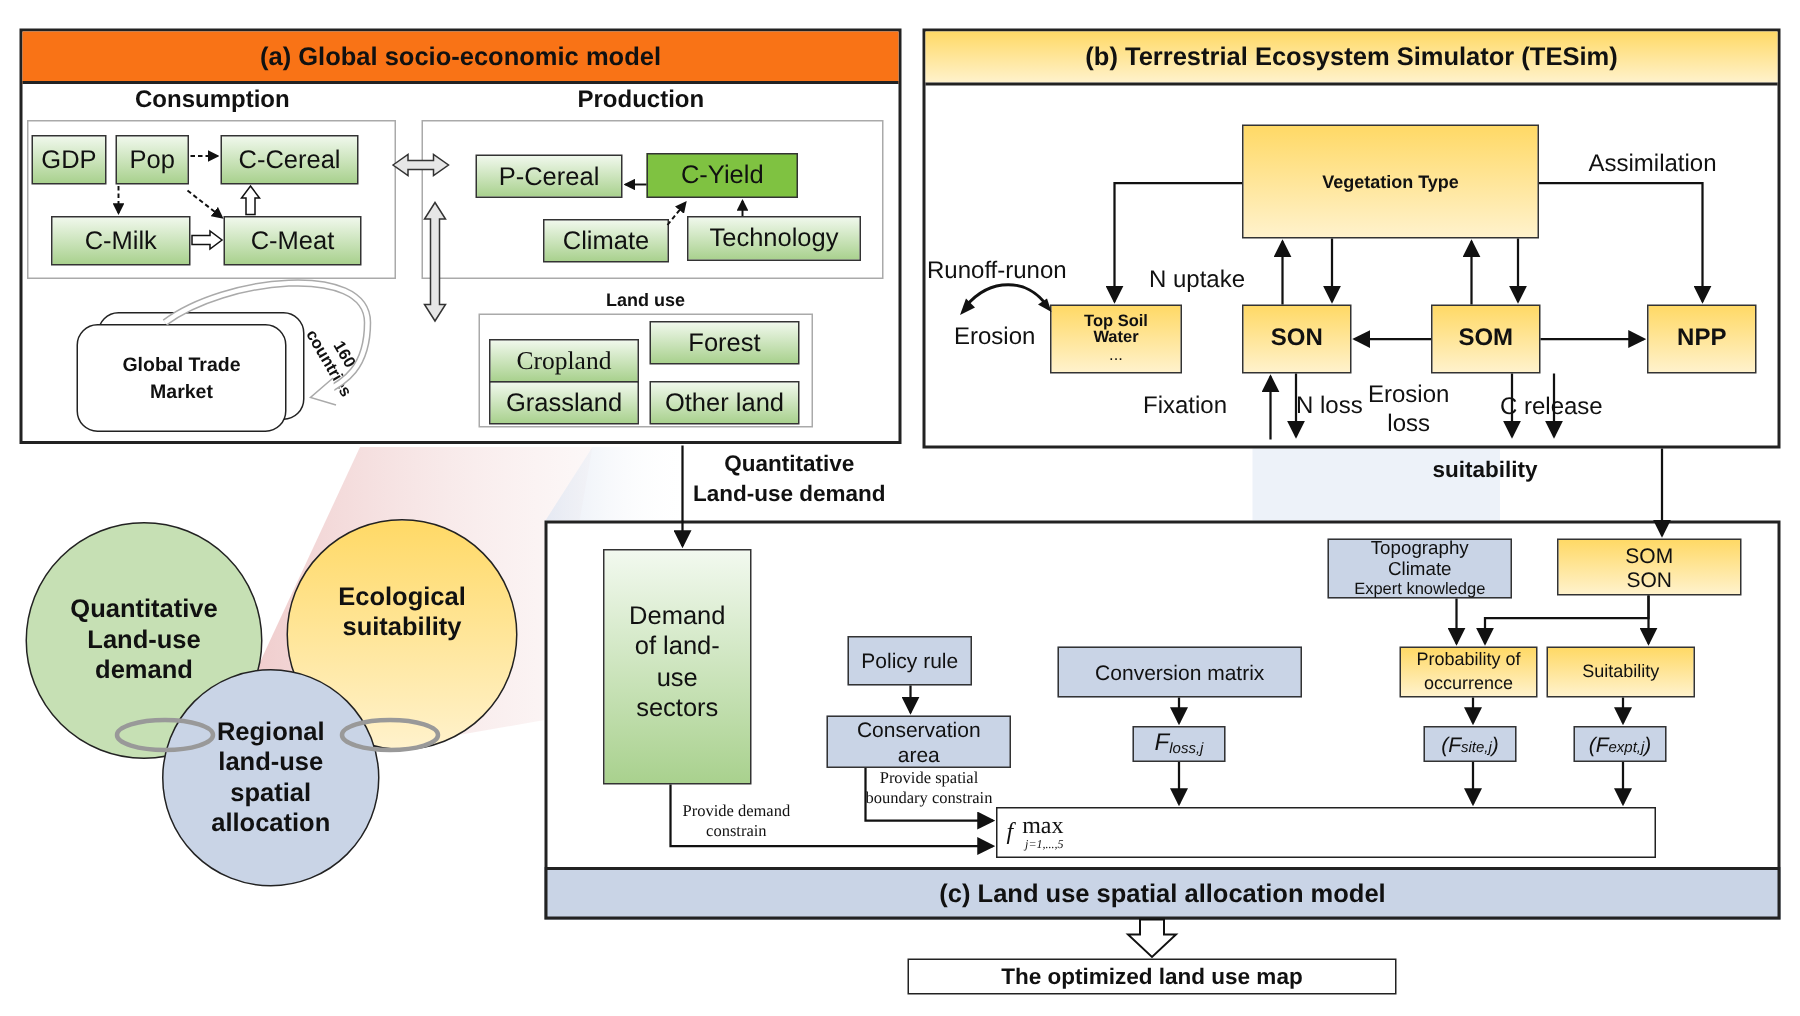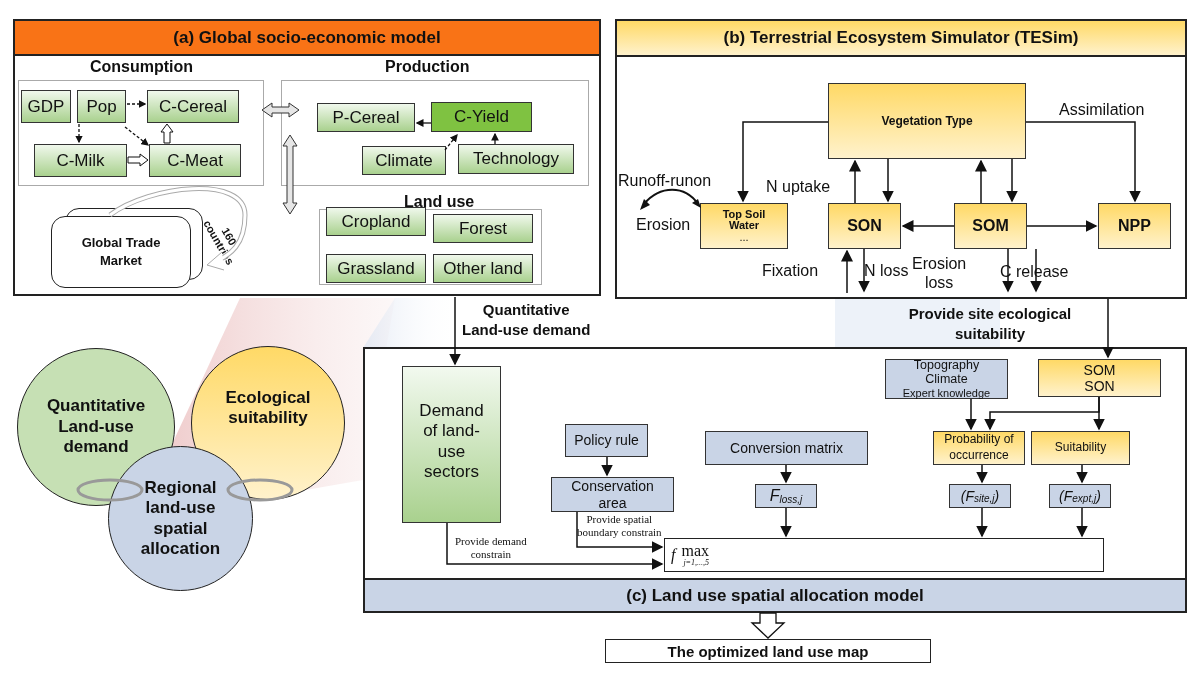--- a/index.html
+++ b/index.html
@@ -54,23 +54,23 @@
 <div class="abs gbox" style="left:77px;top:90px;width:49px;height:33px;">Pop</div>
 <div class="abs gbox" style="left:147px;top:90px;width:92px;height:33px;">C-Cereal</div>
 <div class="abs gbox" style="left:34px;top:144px;width:93px;height:33px;">C-Milk</div>
 <div class="abs gbox" style="left:149px;top:144px;width:92px;height:33px;">C-Meat</div>
 
 <div class="abs gbox" style="left:317px;top:103px;width:98px;height:29px;">P-Cereal</div>
 <div class="abs gbox gbox-dark" style="left:431px;top:102px;width:101px;height:30px;">C-Yield</div>
 <div class="abs gbox" style="left:362px;top:146px;width:84px;height:29px;">Climate</div>
 <div class="abs gbox" style="left:458px;top:144px;width:116px;height:30px;">Technology</div>
 
-<div class="abs lbl bold" style="left:404px;top:193px;font-size:16px;">Land use</div>
+<div class="abs lbl bold" style="left:404px;top:193px;font-size:12px;">Land use</div>
 <div class="abs greybox" style="left:319px;top:209px;width:223px;height:76px;"></div>
-<div class="abs gbox" style="left:326px;top:207px;width:100px;height:29px;">Cropland</div>
+<div class="abs gbox" style="left:326px;top:226px;width:100px;height:29px;font-family:Liberation Serif, serif;">Cropland</div>
 <div class="abs gbox" style="left:433px;top:214px;width:100px;height:29px;">Forest</div>
 <div class="abs gbox" style="left:326px;top:254px;width:100px;height:29px;">Grassland</div>
 <div class="abs gbox" style="left:433px;top:254px;width:100px;height:29px;">Other land</div>
 
 <div class="abs" style="left:65px;top:208px;width:138px;height:72px;border:1.5px solid #222;border-radius:14px;background:#fff;"></div>
 <div class="abs" style="left:51px;top:216px;width:140px;height:72px;border:1.5px solid #222;border-radius:14px;background:#fff;display:flex;flex-direction:column;align-items:center;justify-content:center;font-weight:bold;font-size:13px;line-height:1.35;">
   <span>Global Trade</span>
   <span>Market</span>
 </div>
 <div class="abs bold" style="left:222px;top:212px;font-size:11px;transform:rotate(60deg);transform-origin:left top;line-height:1.1;text-align:center;">
@@ -101,21 +101,20 @@
   <div>Erosion</div>
   <div>loss</div>
 </div>
 <div class="abs lbl" style="left:1000px;top:263px;">C release</div>
 
 <div class="abs bold" style="left:462px;top:300px;font-size:15px;text-align:center;line-height:1.3;">
   <div>Quantitative</div>
   <div>Land-use demand</div>
 </div>
 <div class="abs bold" style="left:880px;top:304px;font-size:15px;text-align:center;line-height:1.3;width:220px;">
-  <div>Provide site ecological</div>
   <div>suitability</div>
 </div>
 
 <div class="abs circle" style="left:17px;top:348px;width:158px;height:158px;background:#c6e0b4;flex-direction:column;">
   <span>Quantitative</span>
   <span>Land-use</span>
   <span>demand</span>
 </div>
 <div class="abs circle" style="left:191px;top:346px;width:154px;height:154px;background:linear-gradient(#ffd966,#fff2cc);flex-direction:column;padding-bottom:30px;">
   <span>Ecological</span>

